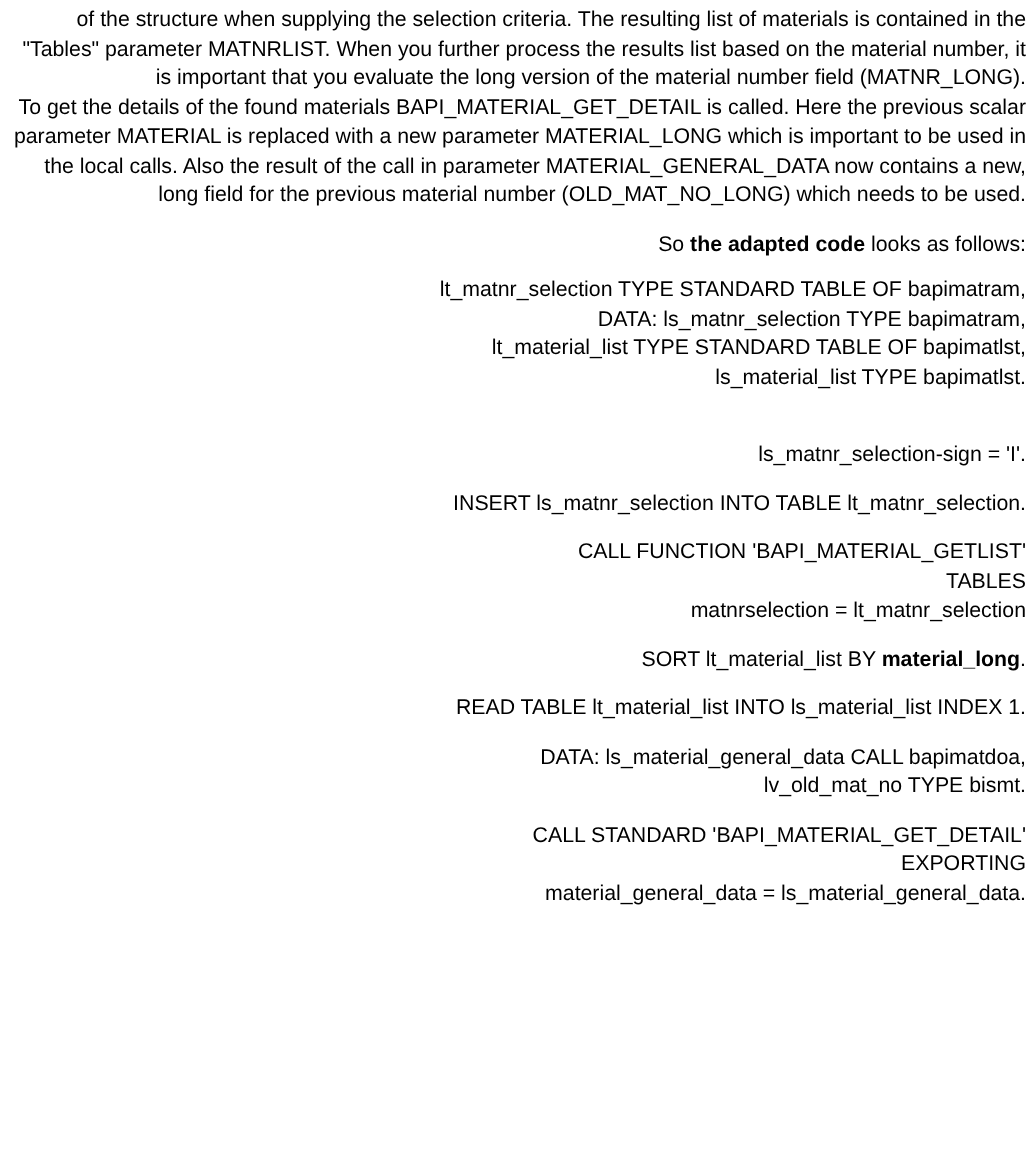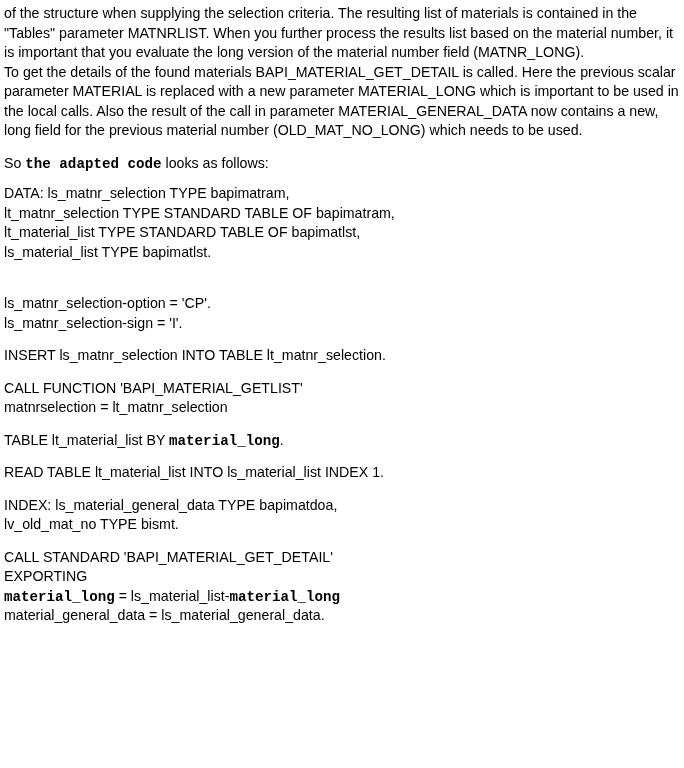--- a/index.html
+++ b/index.html
@@ -1,25 +1,25 @@
 <!DOCTYPE html>
 <html><head>
 <meta charset="utf-8">
 <style>
   html, body { margin: 0; padding: 0; background: #ffffff; }
   body {
     width: 684px; height: 768px; overflow: hidden;
     font-family: "Liberation Sans", sans-serif;
     font-size: 14.2px; line-height: 19.5px; color: #000;
   }
-  .doc { position: relative; padding: 4px 0 0 4px; }
+  .doc { position: relative; padding: 4px 0 0 4px; text-align: right; }
   .para { margin: 0; }
   .line { white-space: pre; display: block; height: 19.5px; }
   .gap { display: block; }
-  b { font-weight: bold; font-family: Liberation Mono, monospace; }
+  b { font-weight: bold; }
 </style>
 </head>
 <body>
 
 <div class="doc">
 
   <div class="para">
     <span class="line">of the structure when supplying the selection criteria. The resulting list of materials is contained in the</span>
     <span class="line">"Tables" parameter MATNRLIST. When you further process the results list based on the material number, it</span>
     <span class="line">is important that you evaluate the long version of the material number field (MATNR_LONG).</span>
@@ -29,57 +29,56 @@
     <span class="line">long field for the previous material number (OLD_MAT_NO_LONG) which needs to be used.</span>
   </div>
 
   <span class="gap" style="height:13px"></span>
 
   <div class="line"><span>So </span><b>the adapted code</b><span> looks as follows:</span></div>
 
   <span class="gap" style="height:11px"></span>
 
   <div>
+    <span class="line">lt_matnr_selection TYPE STANDARD TABLE OF bapimatram,</span>
     <span class="line">DATA: ls_matnr_selection TYPE bapimatram,</span>
-    <span class="line">lt_matnr_selection TYPE STANDARD TABLE OF bapimatram,</span>
     <span class="line">lt_material_list TYPE STANDARD TABLE OF bapimatlst,</span>
     <span class="line">ls_material_list TYPE bapimatlst.</span>
   </div>
 
   <span class="gap" style="height:32px"></span>
 
   <div>
-    <span class="line">ls_matnr_selection-option = 'CP'.</span>
     <span class="line">ls_matnr_selection-sign = 'I'.</span>
   </div>
 
   <span class="gap" style="height:13px"></span>
   <span class="line">INSERT ls_matnr_selection INTO TABLE lt_matnr_selection.</span>
 
   <span class="gap" style="height:13px"></span>
   <div>
     <span class="line">CALL FUNCTION 'BAPI_MATERIAL_GETLIST'</span>
+    <span class="line">TABLES</span>
     <span class="line">matnrselection = lt_matnr_selection</span>
   </div>
 
   <span class="gap" style="height:13px"></span>
-  <div class="line"><span>TABLE lt_material_list BY </span><b>material_long</b><span>.</span></div>
+  <div class="line"><span>SORT lt_material_list BY </span><b>material_long</b><span>.</span></div>
 
   <span class="gap" style="height:13px"></span>
   <span class="line">READ TABLE lt_material_list INTO ls_material_list INDEX 1.</span>
 
   <span class="gap" style="height:13px"></span>
   <div>
-    <span class="line">INDEX: ls_material_general_data TYPE bapimatdoa,</span>
+    <span class="line">DATA: ls_material_general_data CALL bapimatdoa,</span>
     <span class="line">lv_old_mat_no TYPE bismt.</span>
   </div>
 
   <span class="gap" style="height:13px"></span>
   <div>
     <span class="line">CALL STANDARD 'BAPI_MATERIAL_GET_DETAIL'</span>
     <span class="line">EXPORTING</span>
-    <div class="line"><b>material_long</b><span> = ls_material_list-</span><b>material_long</b></div>
     <span class="line">material_general_data = ls_material_general_data.</span>
   </div>
 
   <span class="gap" style="height:13px"></span>
 
 </div>
 
 </body></html>

